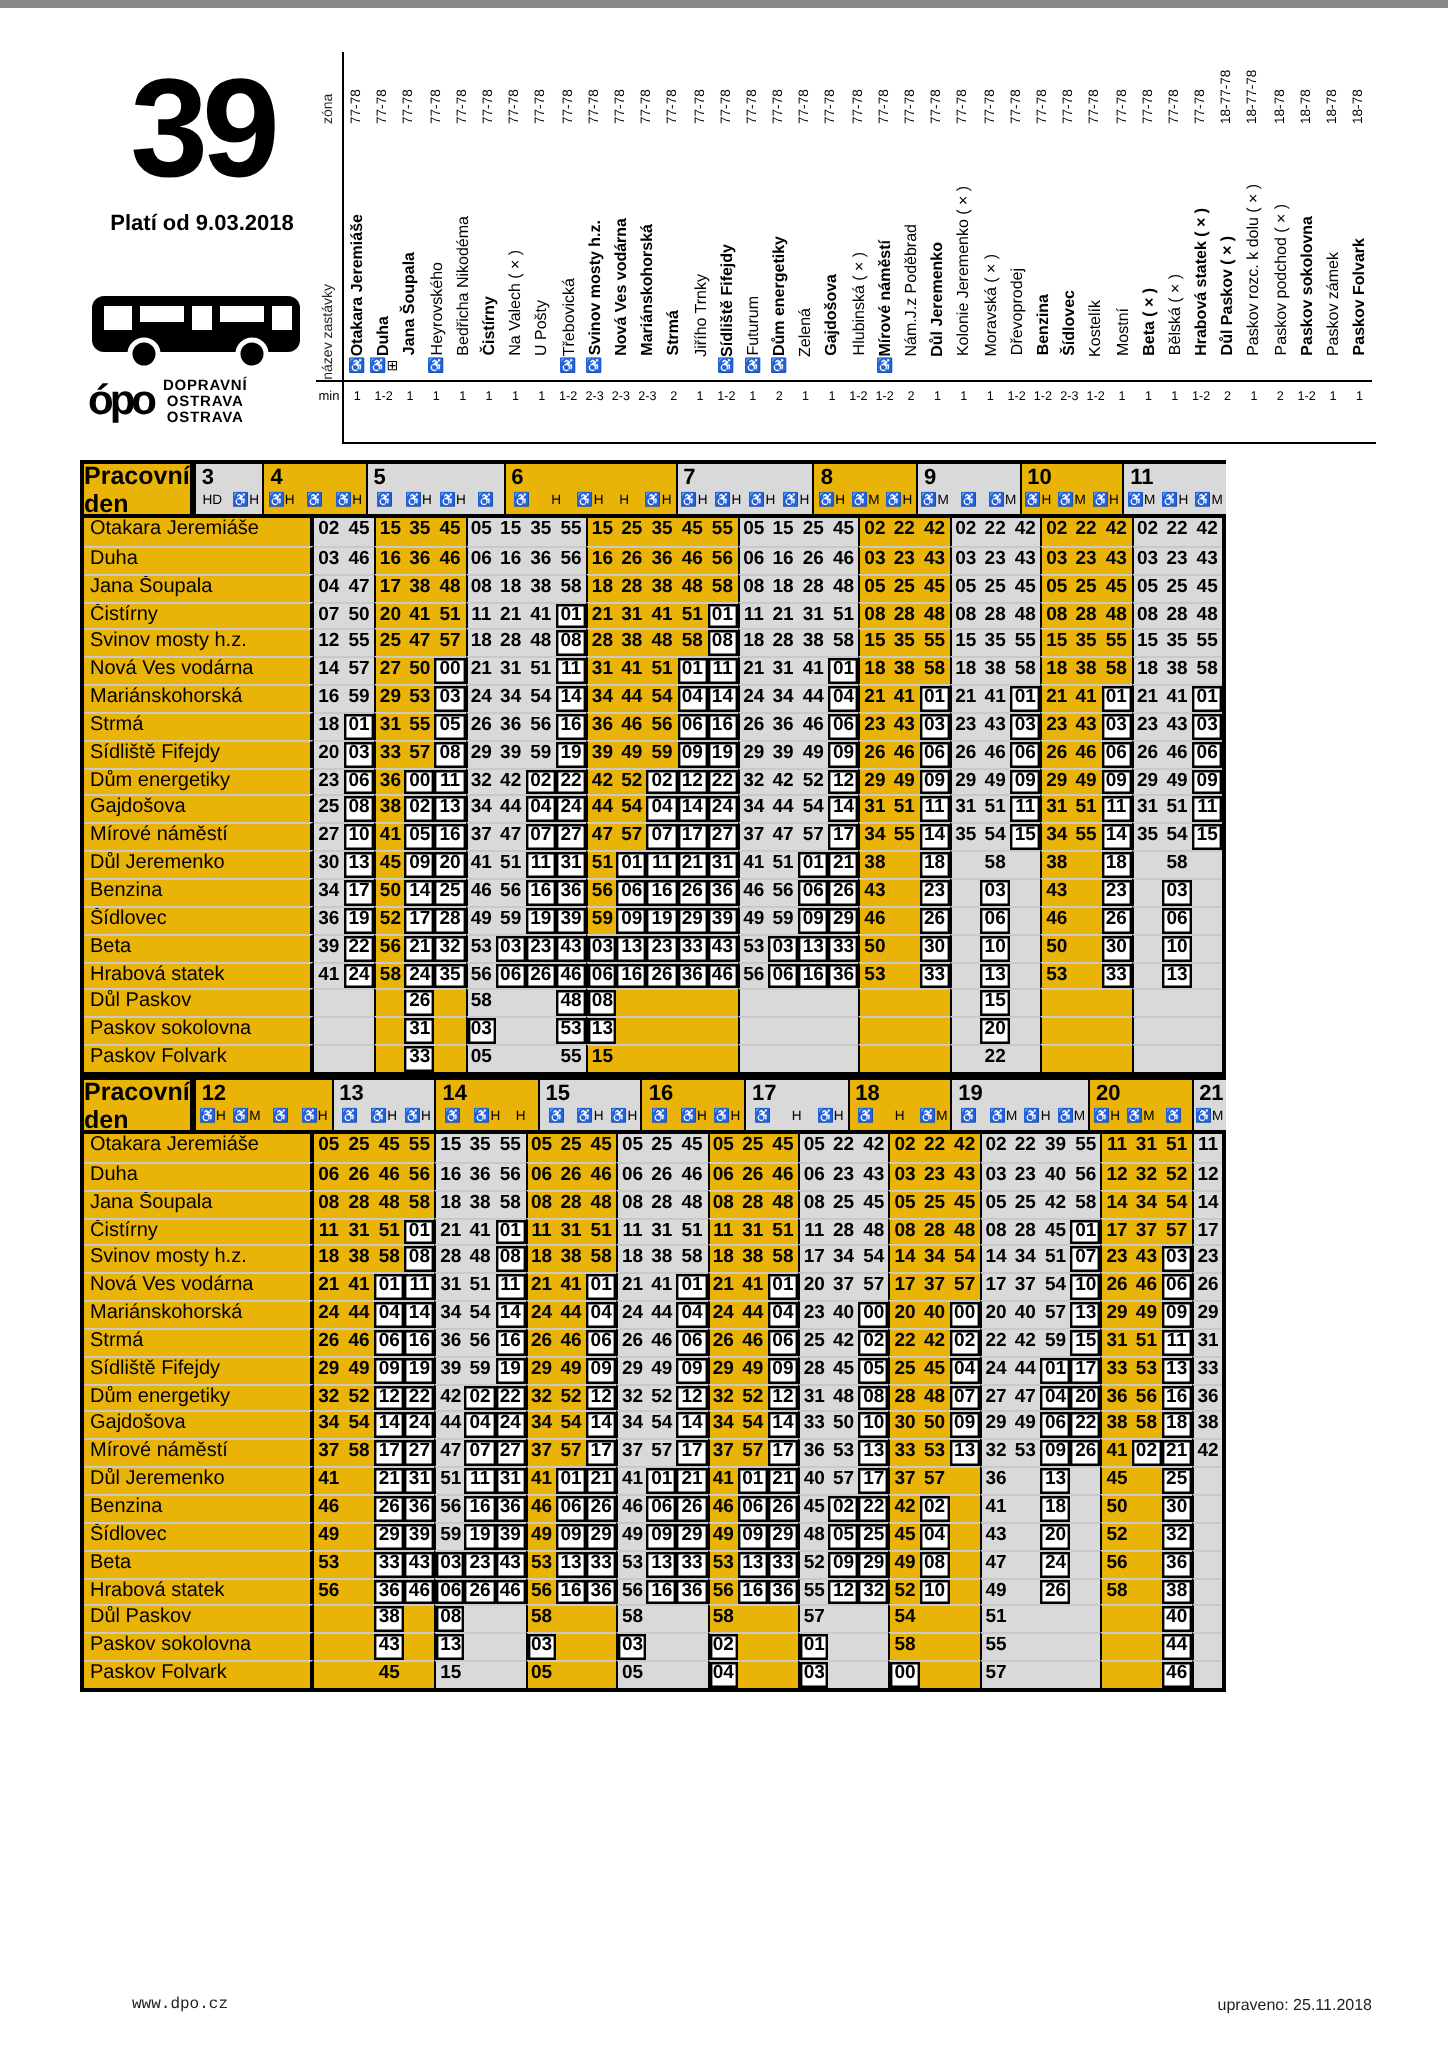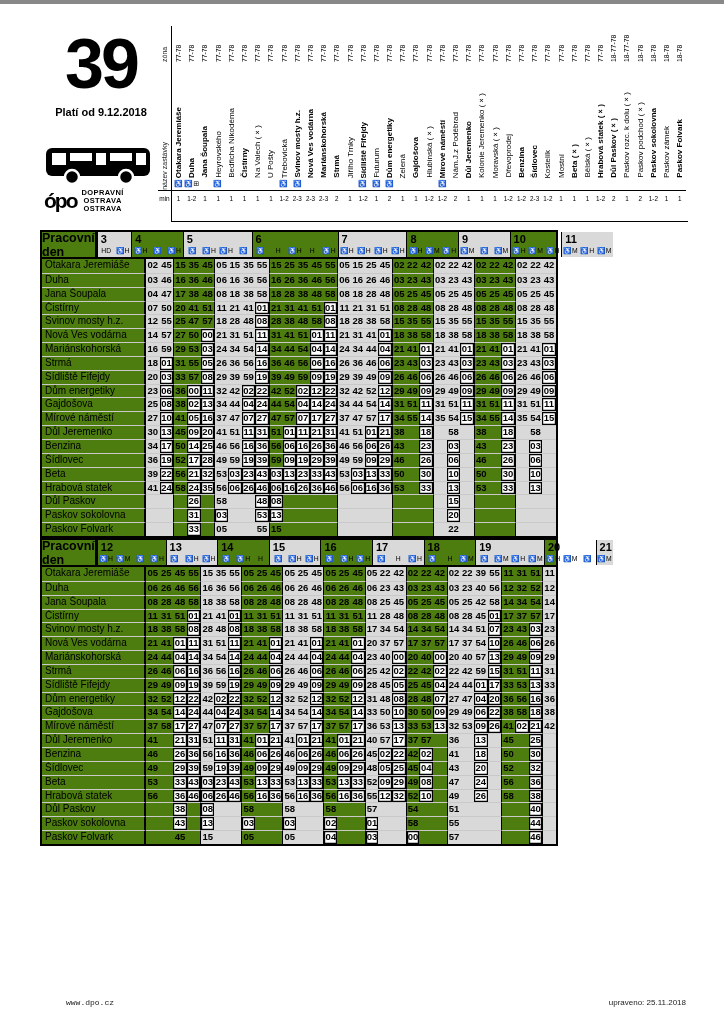--- a/index.html
+++ b/index.html
@@ -30,21 +30,21 @@
   .scol { width:13.2px; display:flex; flex-direction:column; align-items:center; }
   .szone { height:36px; display:flex; justify-content:center; }
   .szone span { font-size:6.8px; }
   .snamebox { height:116px; display:flex; flex-direction:column; justify-content:flex-end; align-items:center; }
   .snamebox span { font-size:8px; }
   .snamebox span.b { font-weight:700; }
   .sicons { height:12px; font-size:7px; line-height:11px; display:flex; }
   .smin { height:16px; border-top:1px solid #000; width:100%; text-align:center; font-size:6.3px; line-height:15px; }
 
   
-  .tt { position:absolute; left:40px; width:518px; border:2px solid #000; background:#4d7c0f; }
+  .tt { position:absolute; left:40px; width:573px; border:2px solid #000; background:#eab308; }
   .tt1 { top:226px; } .tt2 { top:534px; }
   .tt-head { display:flex; border-bottom:2px solid #000; height:27px; }
   .corner { width:130px; border-right:2px solid #000; font-size:12.5px; font-weight:700;
             display:flex; align-items:center; justify-content:center; }
   .hgroup { border-left:1.4px solid #000; }
   .hgroup:first-of-type { border-left:none; }
   .hgroup.shade { background:#d9d9d9; }
   .hnum { font-size:11px; font-weight:700; line-height:12px; padding:1px 0 0 3px; }
   .hsubs { display:flex; }
   .hsub { width:17.2px; font-size:6.8px; text-align:center; line-height:12px; overflow:hidden; }
@@ -61,21 +61,21 @@
   .footer-url { position:absolute; left:66px; top:994px; font-size:8px; color:#222;font-family:Liberation Mono, monospace; }
   .footer-upd { position:absolute; right:38px; top:994px; font-size:8px; color:#222; }
 </style>
 </head>
 <body>
 
 <div class="page">
 
   <div class="mast-left">
     <div class="route-no">39</div>
-    <div class="valid-from">Platí od 9.12.2018</div>
+    <div class="valid-from">Platí od 9.03.2018</div>
   </div>
 
   <div class="bus-wrap">
     <svg width="108" height="40" viewBox="0 0 108 40">
       <rect x="2" y="2" width="104" height="28" rx="6" fill="#000"></rect>
       <rect x="8" y="7" width="14" height="12" fill="#fff"></rect>
       <rect x="26" y="7" width="22" height="8" fill="#fff"></rect>
       <rect x="52" y="7" width="10" height="12" fill="#fff"></rect>
       <rect x="66" y="7" width="22" height="8" fill="#fff"></rect>
       <rect x="92" y="7" width="10" height="12" fill="#fff"></rect>

